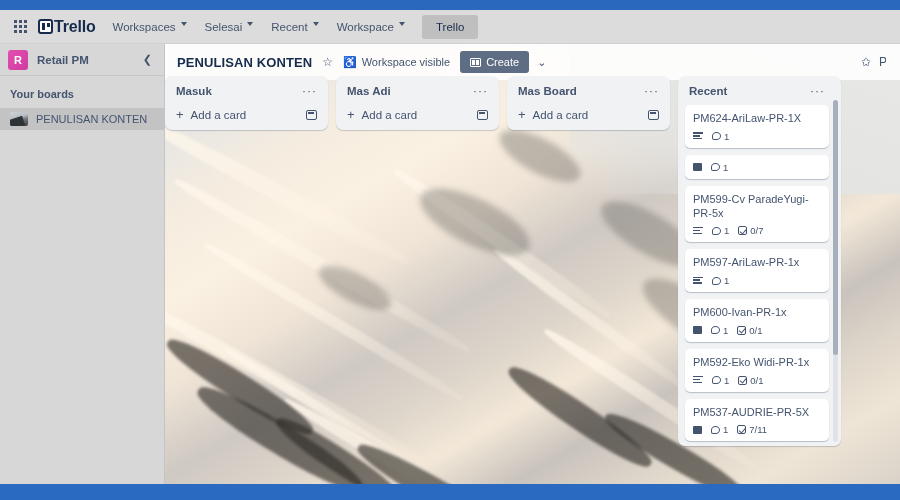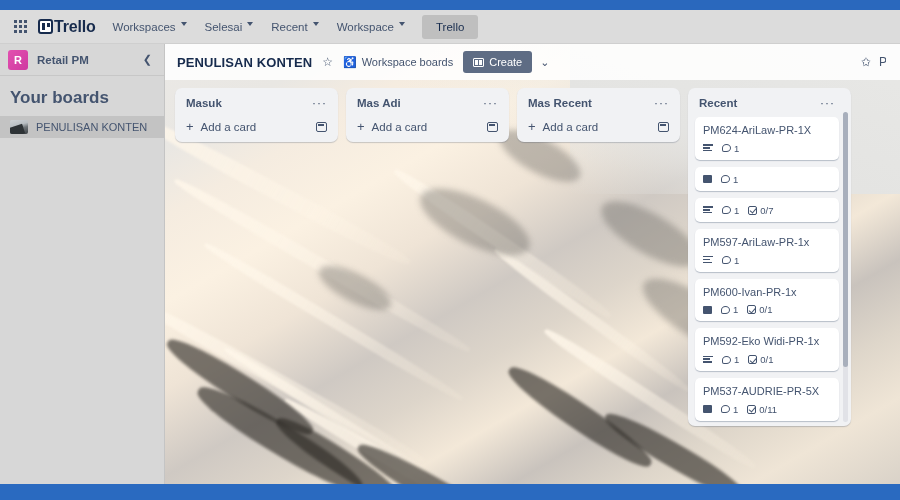--- a/index.html
+++ b/index.html
@@ -83,21 +83,21 @@
   .ws-avatar {
     width: 20px; height: 20px; border-radius: 3px;
     background: linear-gradient(135deg, #e250b0, #cf3aa0);
     color: #fff; font-size: 11px; font-weight: bold;
     display: flex; align-items: center; justify-content: center;
   }
   .ws-name { font-size: 11.5px; font-weight: bold; color: #44546f; flex: 1; }
   .collapse-ico { font-size: 11px; color: #44546f; cursor: pointer; padding-right: 4px;}
 
   .boards-label {
-    font-size: 17px; font-weight: bold; color: #44546f;
+    font-size: 11px; font-weight: bold; color: #44546f;
     padding: 12px 2px 8px 10px;
   }
   .board-item {
     display: flex; align-items: center; gap: 8px;
     height: 22px; padding: 0 10px; background: #c3c3c3; cursor: pointer;
   }
   .board-thumb {
     width: 18px; height: 14px; border-radius: 2px; flex: none;
     background: linear-gradient(165deg,#cfd3d6 0%,#b9bfc3 38%,#6e7478 60%,#3b4044 100%);
     position: relative; overflow: hidden;
@@ -181,22 +181,22 @@
     margin-left: auto; display: flex; align-items: center; gap: 8px;
     padding-right: 2px;
   }
   .rocket-ico { font-size: 12px; color: #44546f; cursor: pointer; }
   .clip-letter {
     font-size: 12px; color: #44546f; overflow: hidden; width: 7px;
   }
 
   
   .lists {
-    position: absolute; top: 44px; left: 0;
-    display: flex; gap: 8px; padding-left: 10px; align-items: flex-start;
+    position: absolute; top: 32px; left: 0;
+    display: flex; gap: 8px; align-items: flex-start;
   }
   .list {
     width: 163px; background: #f1f2f4; border-radius: 7px;
     padding: 7px 7px 5px 7px; flex: none;
     box-shadow: 0 1px 1px rgba(9,30,66,0.20);
   }
   .list-header {
     display: flex; align-items: center; padding: 2px 4px 8px 4px;
   }
   .list-title { font-size: 11.5px; font-weight: bold; color: #44546f; flex: 1; }
@@ -345,21 +345,21 @@
       <div class="trees" style="left:330px; top:360px; width:170px; height:26px; transform:rotate(34deg);"></div>
       <div class="trees" style="left:430px; top:400px; width:160px; height:24px; transform:rotate(30deg);"></div>
       <div class="trees" style="left:180px; top:440px; width:200px; height:26px; transform:rotate(30deg);"></div>
     </div>
 
     <div class="board-header">
       <div class="board-title">PENULISAN KONTEN</div>
       <div class="hdr-ico">☆</div>
       <div class="visible-chip">
         <span>♿</span>
-        <span>Workspace boards</span>
+        <span>Workspace visible</span>
       </div>
       <div class="view-btn">
         <span class="view-board-ico">
             <i></i>
             <i></i>
           </span>
         <span>Create</span>
       </div>
       <div class="hdr-caret">⌄</div>
       <div class="hdr-right">
@@ -389,21 +389,21 @@
         </div>
         <div class="add-card-row">
           <span class="plus-ico">+</span>
           <span class="add-card-label">Add a card</span>
           <span class="tmpl-ico"></span>
         </div>
       </div>
 
       <div class="list">
         <div class="list-header">
-          <div class="list-title">Mas Recent</div>
+          <div class="list-title">Mas Board</div>
           <div class="list-menu">···</div>
         </div>
         <div class="add-card-row">
           <span class="plus-ico">+</span>
           <span class="add-card-label">Add a card</span>
           <span class="tmpl-ico"></span>
         </div>
       </div>
 
       <div class="list scrolling">
@@ -436,20 +436,21 @@
                 <span class="desc-ico filled"></span>
               </span>
               <span class="badge">
                 <span class="comment-ico"></span>
                 <span class="badge-text">1</span>
               </span>
             </div>
           </div>
 
           <div class="card">
+            <div class="card-title">PM599-Cv ParadeYugi-PR-5x</div>
             <div class="badges">
               <span class="badge">
                 <span class="desc-ico">
                     <i></i>
                     <i></i>
                     <i></i>
                   </span>
               </span>
               <span class="badge">
                 <span class="comment-ico"></span>
@@ -522,21 +523,21 @@
             <div class="badges">
               <span class="badge">
                 <span class="desc-ico filled"></span>
               </span>
               <span class="badge">
                 <span class="comment-ico"></span>
                 <span class="badge-text">1</span>
               </span>
               <span class="badge">
                 <span class="check-ico"></span>
-                <span class="badge-text">0/11</span>
+                <span class="badge-text">7/11</span>
               </span>
             </div>
           </div>
 
         </div>
         <div class="scrollbar">
           <div class="scroll-thumb"></div>
         </div>
       </div>
 

